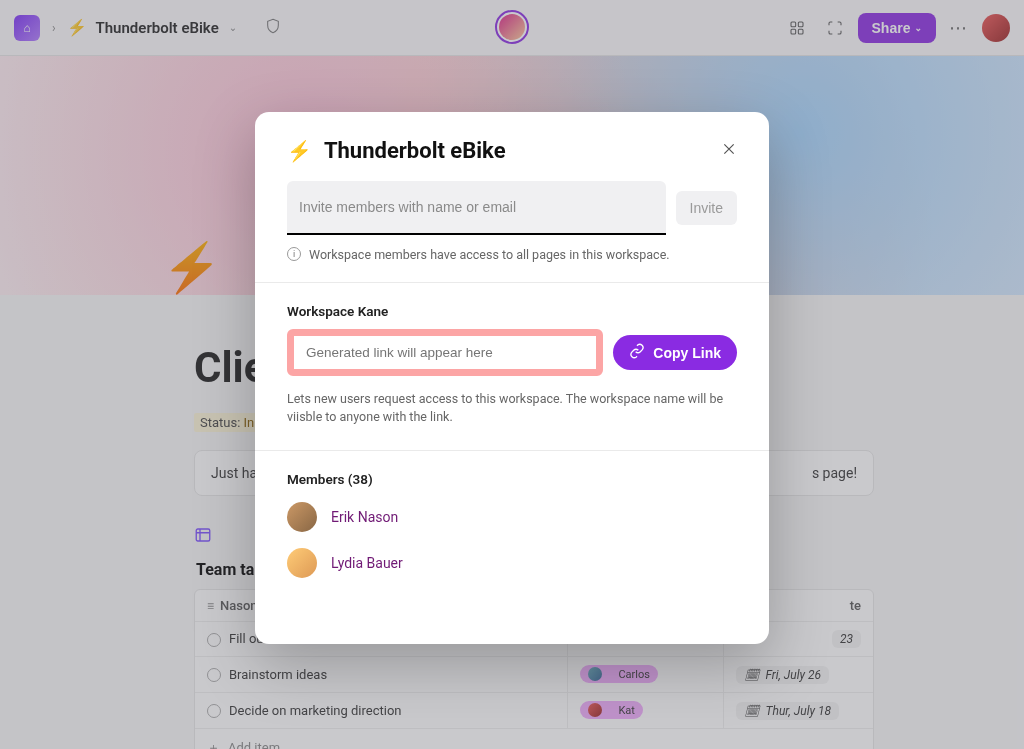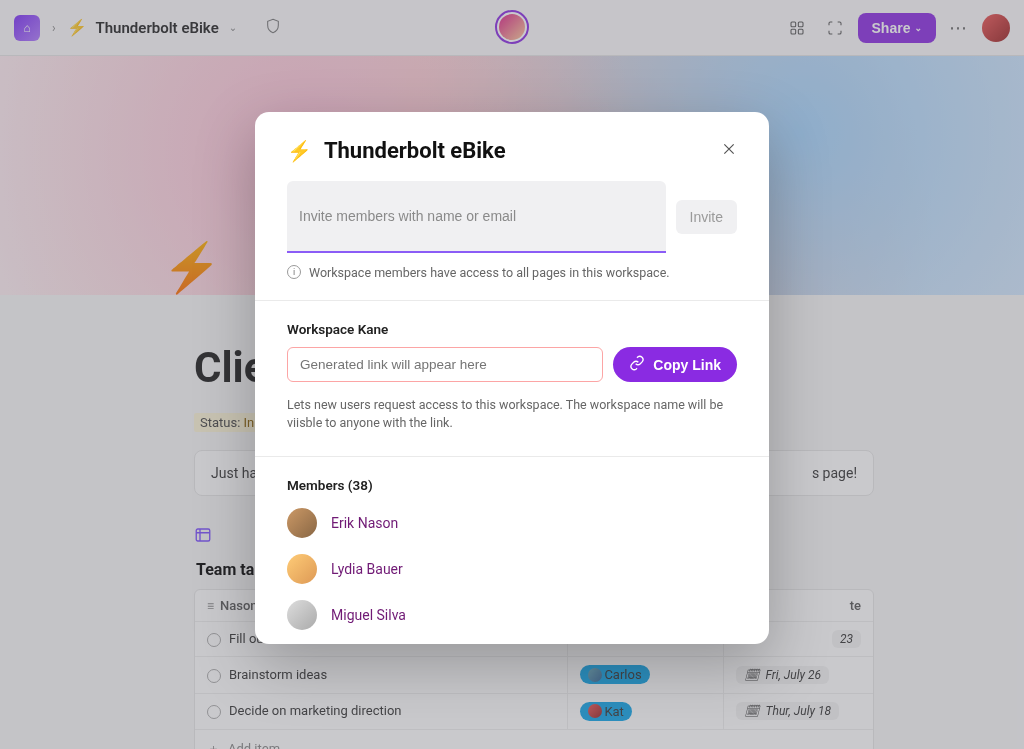--- a/index.html
+++ b/index.html
@@ -113,21 +113,21 @@
 
   .table-wrap{border:1px solid #e6e6e6;border-radius:6px;overflow:hidden;background:white;}
   .table-title{font-size:16px;font-weight:700;padding:4px 2px 10px;}
   table{width:100%;border-collapse:collapse;font-size:13px;}
   th{text-align:left;font-weight:500;color:#555;padding:8px 12px;border-bottom:1px solid #eee;border-right:1px solid #eee;}
   th:last-child{border-right:none;}
   td{padding:8px 12px;border-bottom:1px solid #eee;border-right:1px solid #eee;color:#333;}
   td:last-child{border-right:none;}
   .th-ico{color:#888;margin-right:6px;font-size:12px;}
   .radio{display:inline-block;width:14px;height:14px;border:1.5px solid #aaa;border-radius:50%;margin-right:8px;vertical-align:middle;}
-  .pill{display:inline-flex;align-items:center;gap:2px;background:#0ea5e9;border-radius:10px;padding:2px 8px;font-size:13px;}
+  .pill{display:inline-flex;align-items:center;gap:16px;background:#f0abfc;border-radius:10px;padding:2px 8px;font-size:11px;}
   .pa{width:14px;height:14px;border-radius:50%;}
   .pa1{background:linear-gradient(135deg,#6ab,#369);}
   .pa2{background:linear-gradient(135deg,#e55,#922);}
   .dpill{display:inline-flex;align-items:center;gap:6px;background:#f3f3f3;border-radius:6px;padding:2px 8px;font-size:12px;font-style:italic;}
   .add-row{padding:10px 12px;color:#888;font-size:13px;}
   .add-row .plus{margin-right:8px;}
 
   
   .overlay{
     position:absolute;inset:0;
@@ -147,39 +147,39 @@
     display:flex;align-items:center;gap:12px;
     padding:26px 32px 18px;
   }
   .m-head .bolt{font-size:20px;color:#ff8c00;}
   .m-head h2{font-size:22px;font-weight:700;color:#111;flex:1;}
   .m-head .close{color:#555;font-size:18px;cursor:pointer;}
   .invite-row{
     display:flex;gap:10px;padding:0 32px 10px;align-items:center;
   }
   .invite-input{
-    flex:1;background:#f0f0f2;border:none;border-bottom:2px solid #8b5cf6;
-    border-radius:6px 6px 0 0;padding:27px 12px;font-size:14px;color:#555;
+    flex:1;background:#f0f0f2;border:none;border-bottom:2px solid #000000;
+    border-radius:6px 6px 0 0;padding:18px 12px;font-size:14px;color:#555;
   }
   .invite-input::placeholder{color:#8a8a8a;}
   .invite-btn{
     background:#f0f0f2;border:none;border-radius:6px;padding:9px 14px;
     color:#9a9a9a;font-size:14px;
   }
   .hint{
     display:flex;gap:8px;align-items:flex-start;
     padding:2px 32px 20px;font-size:12.5px;color:#666;
   }
   .hint .i{width:14px;height:14px;border:1.2px solid #999;border-radius:50%;display:inline-flex;align-items:center;justify-content:center;font-size:9px;color:#777;}
   .sep{height:1px;background:#eaeaea;margin:0;}
   .link-section{padding:20px 32px 24px;}
   .link-label{font-size:13.5px;font-weight:600;color:#222;margin-bottom:10px;}
   .link-row{display:flex;gap:10px;align-items:center;}
   .link-input{
-    flex:1;border:1px solid #fca5a5;border-radius:6px;padding:9px 12px;font-size:13.5px;color:#999;
+    flex:1;border:7px solid #fca5a5;border-radius:6px;padding:9px 12px;font-size:13.5px;color:#999;
   }
   .copy-btn{
     background:#8a2be2;color:white;border:none;border-radius:20px;
     padding:8px 16px;font-size:14px;font-weight:600;display:flex;align-items:center;gap:8px;
   }
   .link-desc{font-size:12.5px;color:#666;margin-top:14px;line-height:1.45;}
   .members-section{padding:20px 32px 8px;}
   .members-head{font-size:13.5px;font-weight:600;color:#222;margin-bottom:7px;}
   .member{display:flex;align-items:center;gap:14px;padding:8px 0;}
   .mav{width:30px;height:30px;border-radius:50%;}
@@ -332,18 +332,14 @@
   <div class="members-section">
     <div class="members-head">Members (38)</div>
     <div class="member">
       <div class="mav mav1"></div>
       <div class="mname">Erik Nason</div>
     </div>
     <div class="member">
       <div class="mav mav2"></div>
       <div class="mname">Lydia Bauer</div>
     </div>
-    <div class="member">
-      <div class="mav mav3"></div>
-      <div class="mname">Miguel Silva</div>
-    </div>
   </div>
 </div>
 
 </body></html>

